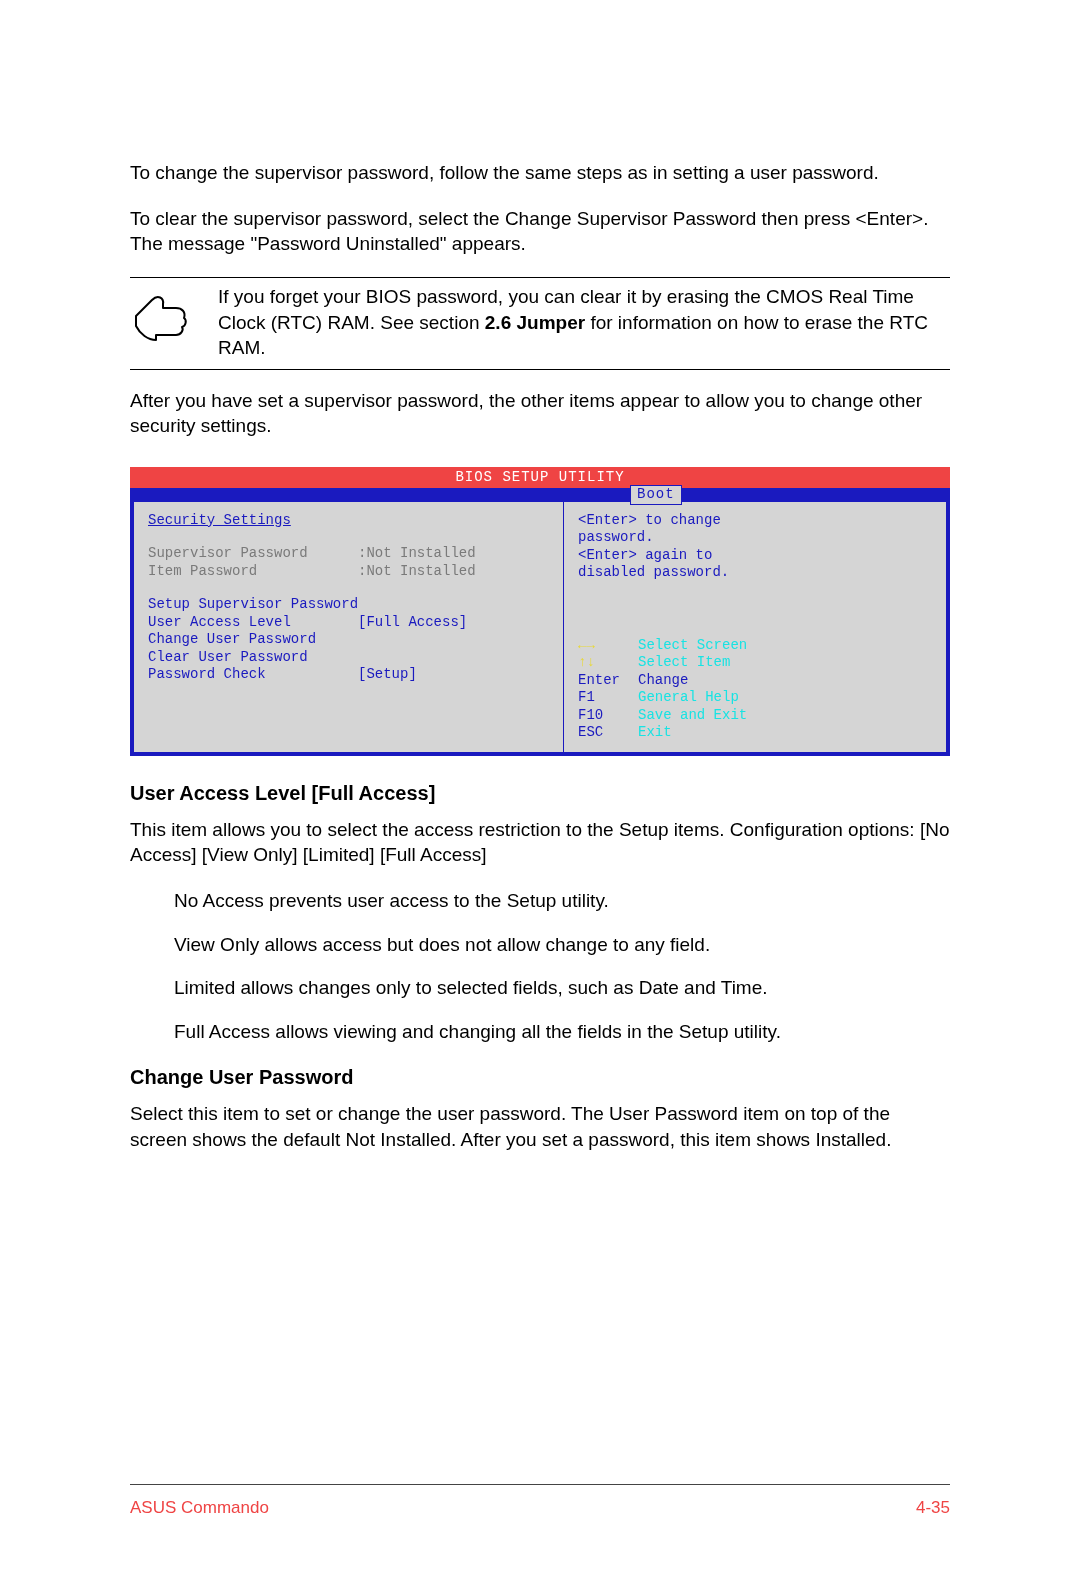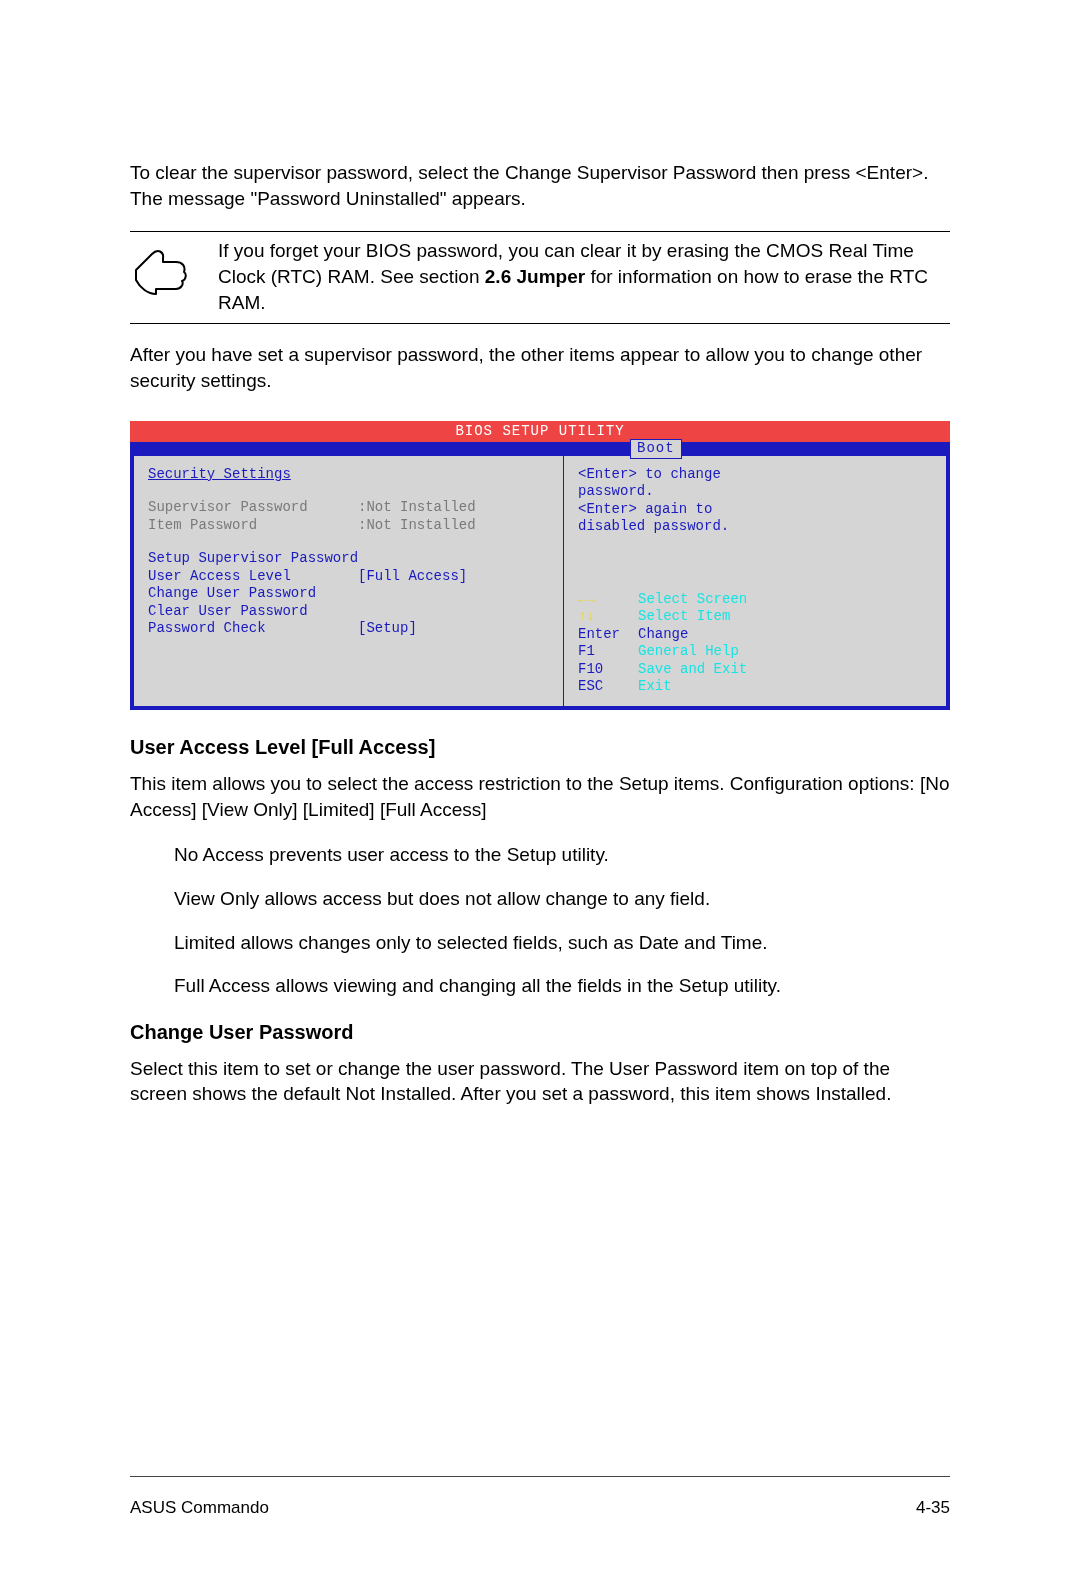--- a/index.html
+++ b/index.html
@@ -127,30 +127,31 @@
   
   .page-footer {
     position: absolute;
     left: 130px;
     right: 130px;
     bottom: 70px;
     display: flex;
     justify-content: space-between;
     font-size: 17px;
     border-top: 1px solid #444;
-    padding-top: 20px;
-    color: #000000;
+    padding-top: 12px;
+    color: #ef4444;
     align-items: center;
   }
 </style>
 </head>
 <body>
 
 <div class="page">
 
+  <p class="para">To change the supervisor password, follow the same steps as in setting a user password.</p>
 
   <p class="para">To clear the supervisor password, select the Change Supervisor Password then press &lt;Enter&gt;. The message "Password Uninstalled" appears.</p>
 
   <hr class="note-sep">
   <div class="note-row">
     <div class="note-icon">
       <svg width="60" height="54" viewBox="0 0 60 54">
         <g fill="none" stroke="#000" stroke-width="2" stroke-linejoin="round" stroke-linecap="round">
           <path d="M6 26 L22 10 C28 4 34 8 33 14 L33 18 L46 18 C52 18 56 22 54 28 C57 30 56 36 52 37 C54 40 51 45 46 45 L26 45 L26 50 C18 50 10 44 6 36 Z"></path>
         </g>

